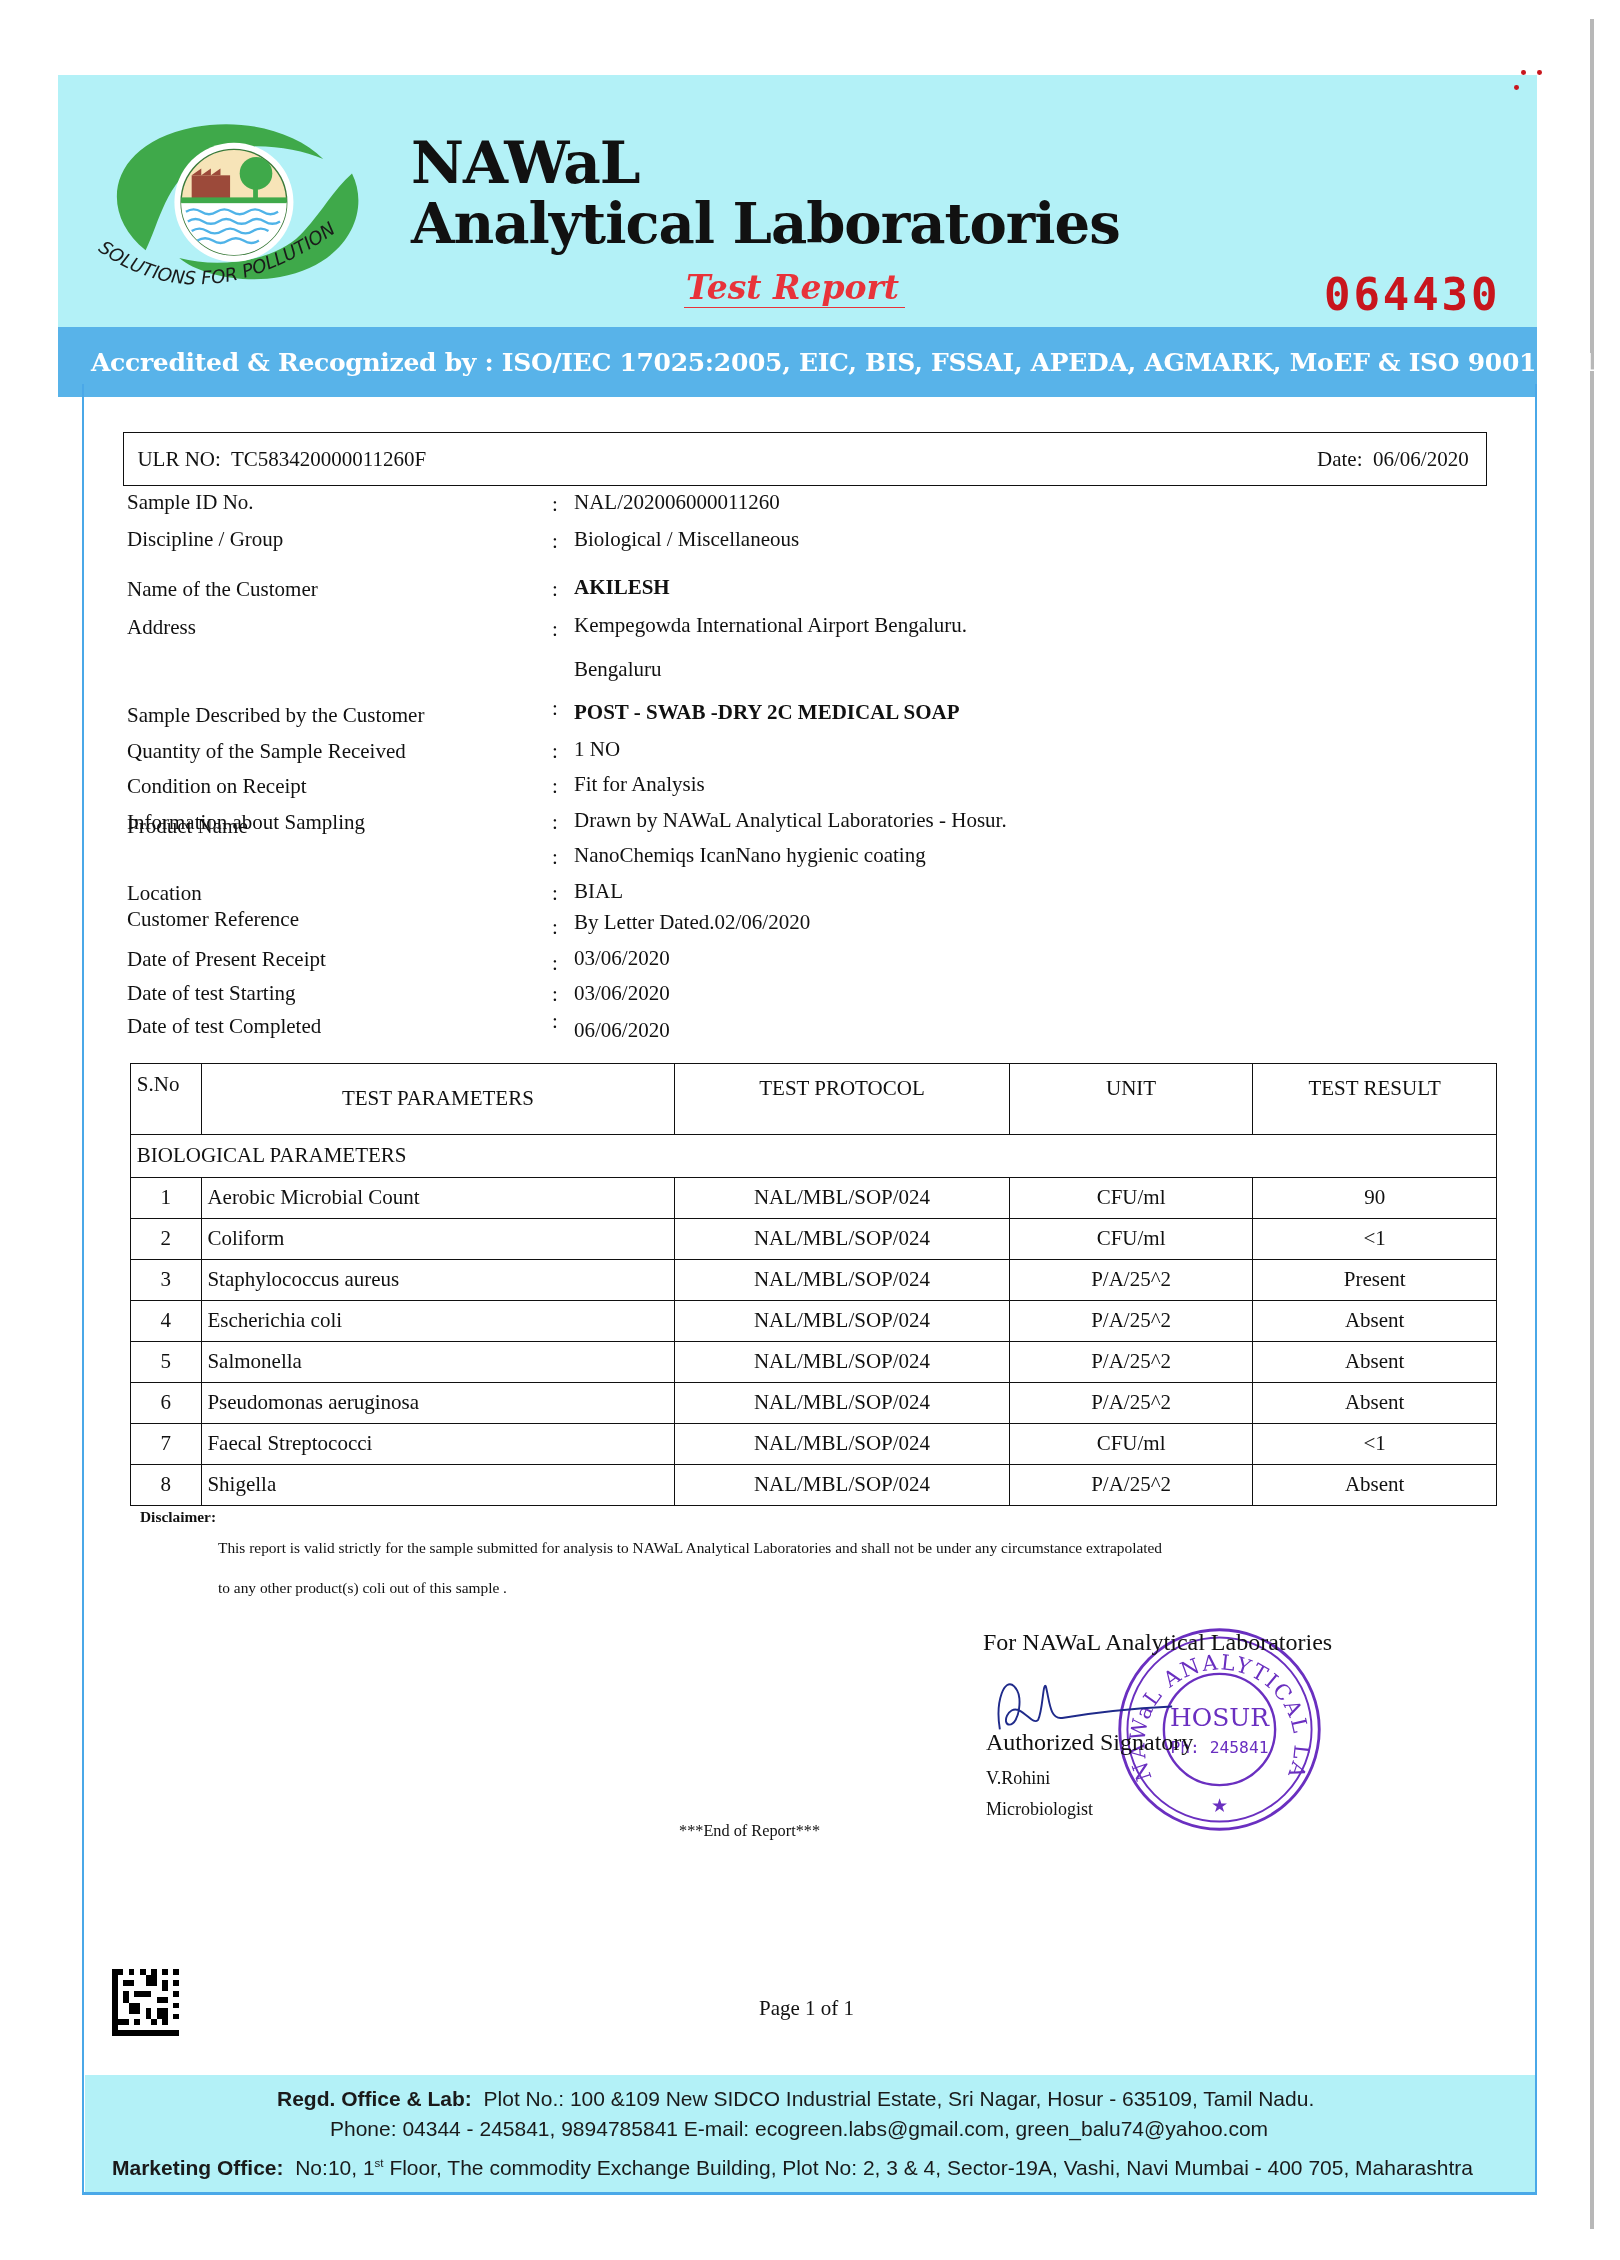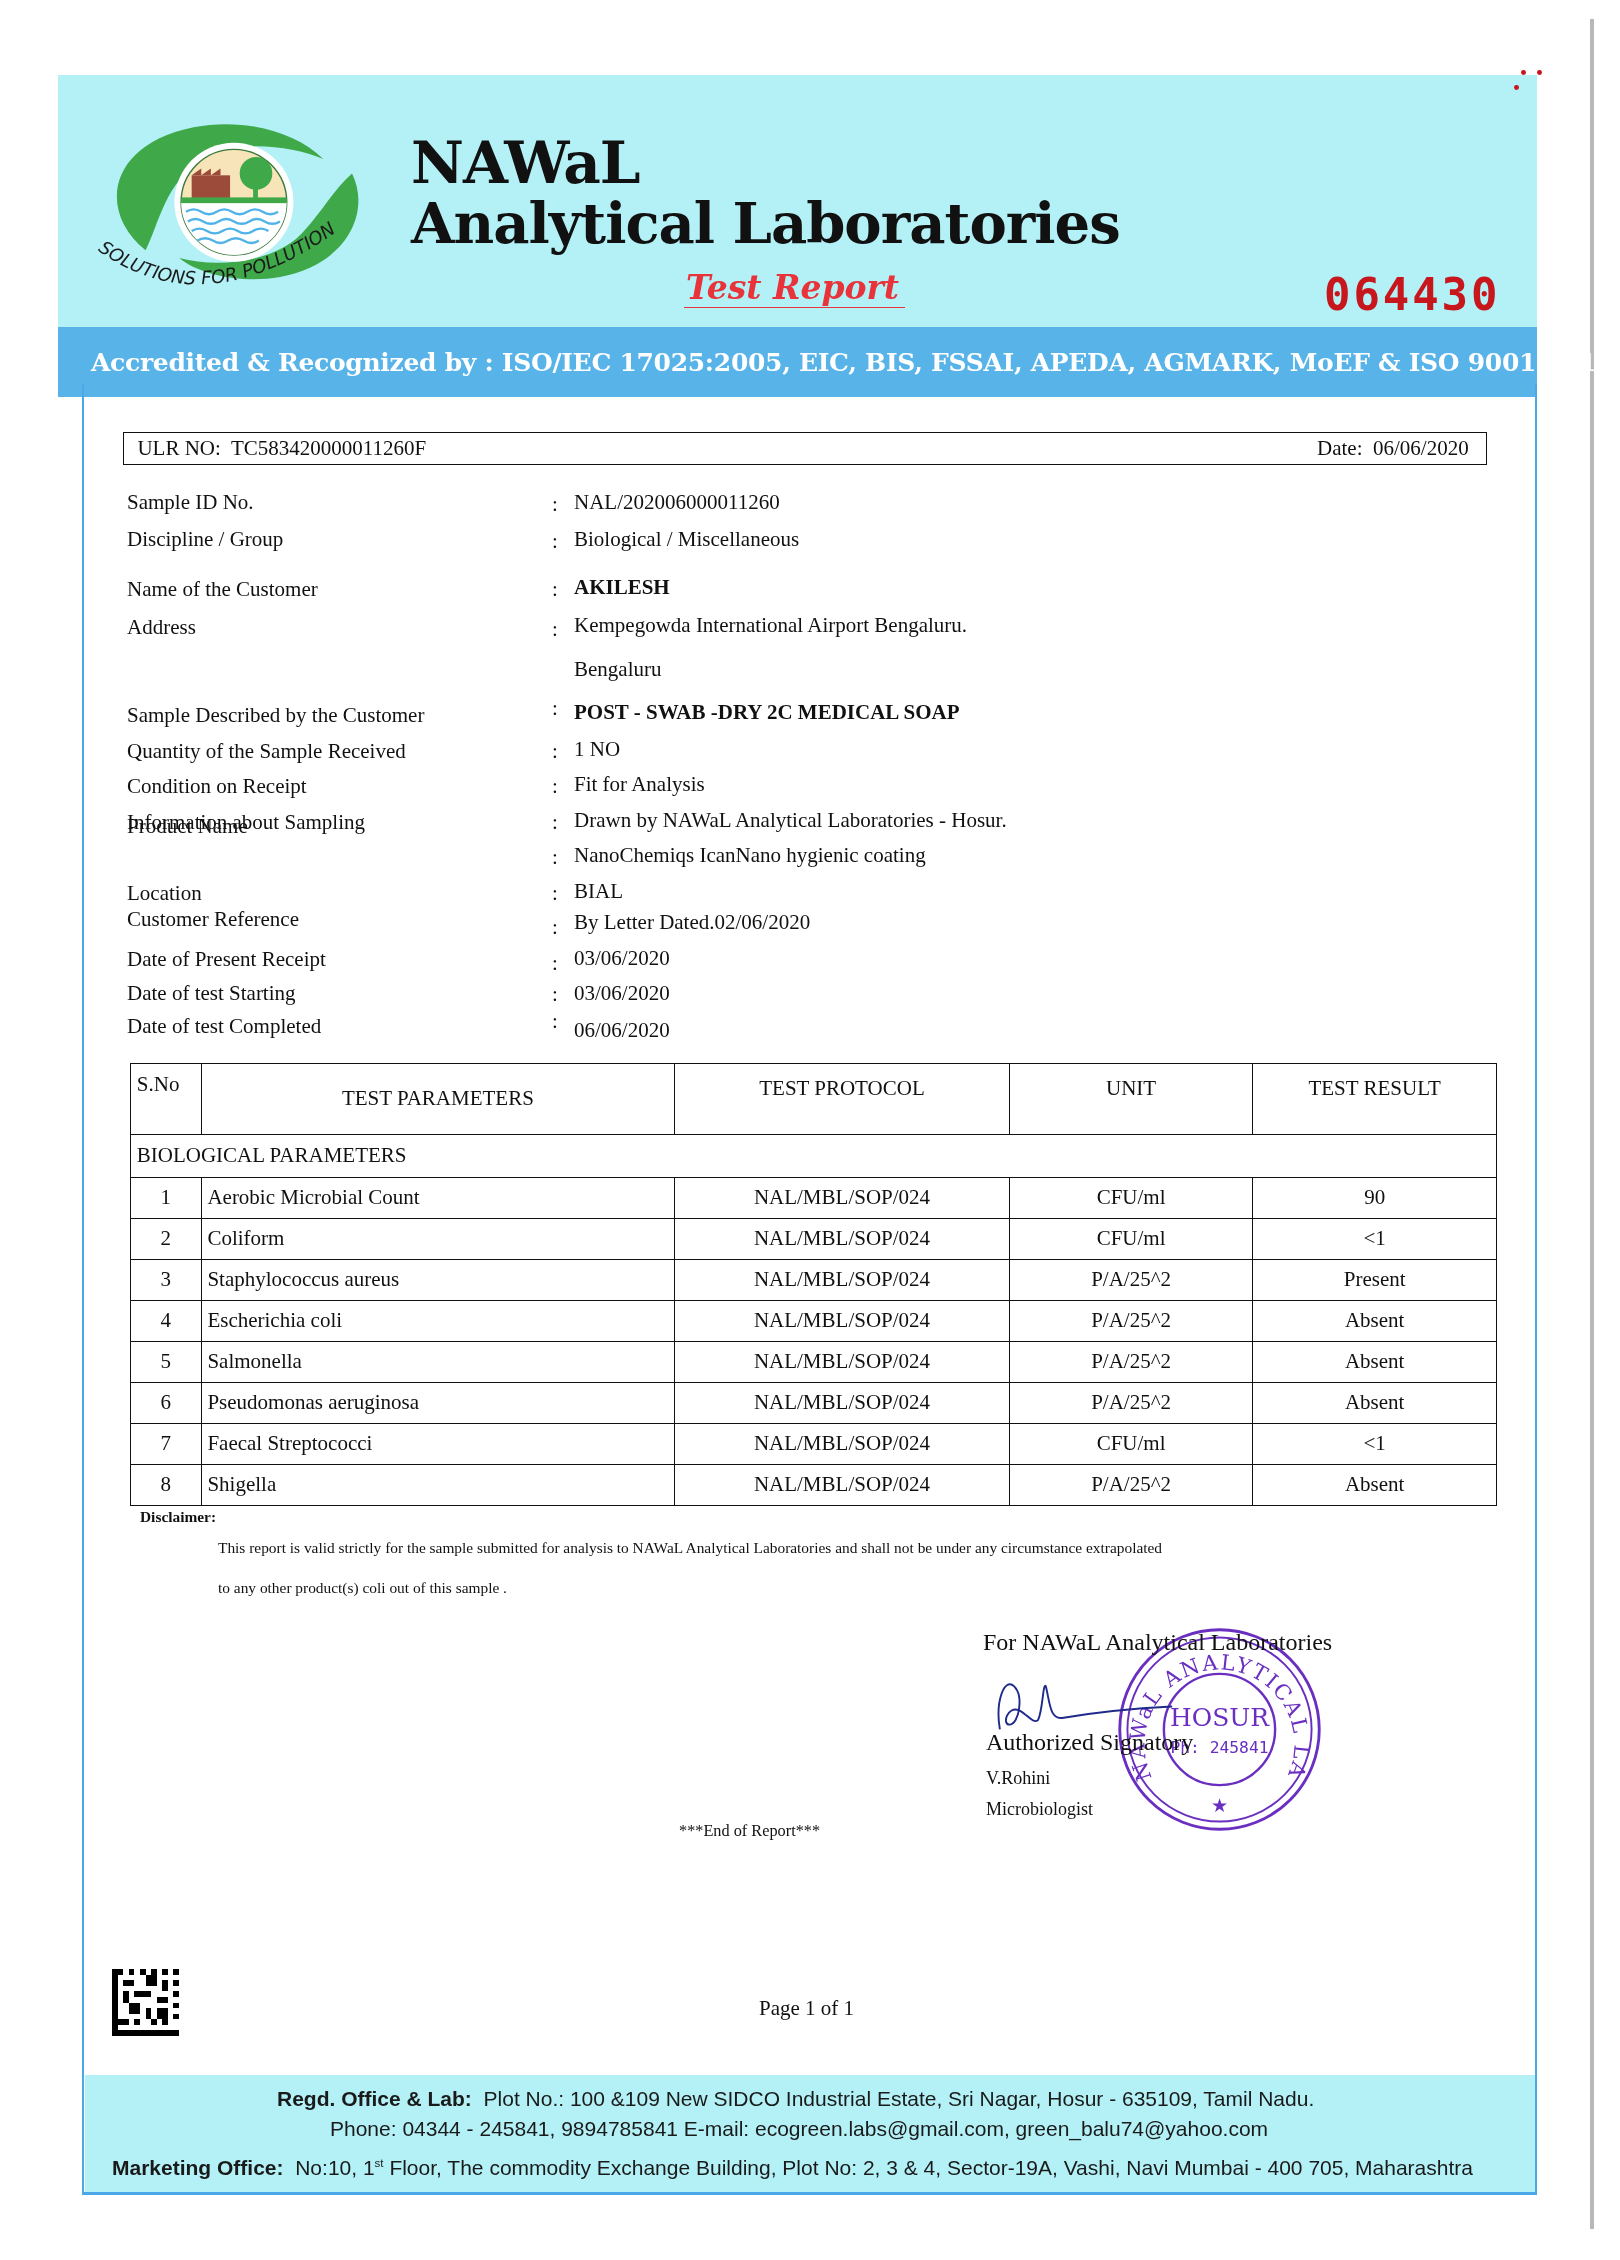--- a/index.html
+++ b/index.html
@@ -18,21 +18,21 @@
   .lab-name-1 { left: 411px; top: 134px; font-family: "DejaVu Serif", serif; font-weight: bold; font-size: 58px; line-height: 1; letter-spacing: -1px; }
   .lab-name-2 { left: 411px; top: 195px; font-family: "DejaVu Serif", serif; font-weight: bold; font-size: 56px; line-height: 1; letter-spacing: -1px; }
   .test-report { left: 684px; top: 269px; font-family: "DejaVu Serif", serif; font-weight: bold; font-style: italic; font-size: 33px; color: #e8333a; border-bottom: 1.9px solid #e8333a; padding: 0 5.8px 0 1.9px; line-height: 1.15; }
   .serial { left: 1324px; top: 269px; font-family: "DejaVu Sans Mono", monospace; font-weight: bold; font-size: 44px; color: #c8161d; letter-spacing: 2.9px; }
   .speck { width: 4.8px; height: 4.8px; border-radius: 50%; background: #c8161d; }
 
   
   .accred { left: 58px; top: 327px; width: 1479px; height: 70px; background: #58b3e9; color: #fff; font-family: "DejaVu Serif", serif; font-weight: bold; font-size: 25px; display: flex; align-items: center; padding-left: 33px; box-sizing: border-box; white-space: nowrap; letter-spacing: -0.3px; }
 
   
-  .ulr-box { left: 123px; top: 432px; width: 1364px; height: 33px; border: 1.9px solid #111; box-sizing: border-box; display: flex; align-items: center; justify-content: space-between; padding: 0 17.3px 0 13.4px; font-size: 21px; }
+  .ulr-box { left: 123px; top: 432px; width: 1364px; height: 54px; border: 1.9px solid #111; box-sizing: border-box; display: flex; align-items: center; justify-content: space-between; padding: 0 17.3px 0 13.4px; font-size: 21px; }
 
   
   .info-label { left: 127px; font-size: 21px; white-space: nowrap; }
   .info-colon { left: 552px; font-size: 21px; }
   .info-value { left: 574px; font-size: 21px; white-space: nowrap; }
 
   
   table.results { position: absolute; left: 130px; top: 1063px; width: 1367px; border-collapse: collapse; font-size: 21px; }
   table.results td, table.results th { border: 1.9px solid #111; padding: 0 5.8px; font-weight: normal; }
   table.results th { height: 58px; vertical-align: middle; }

